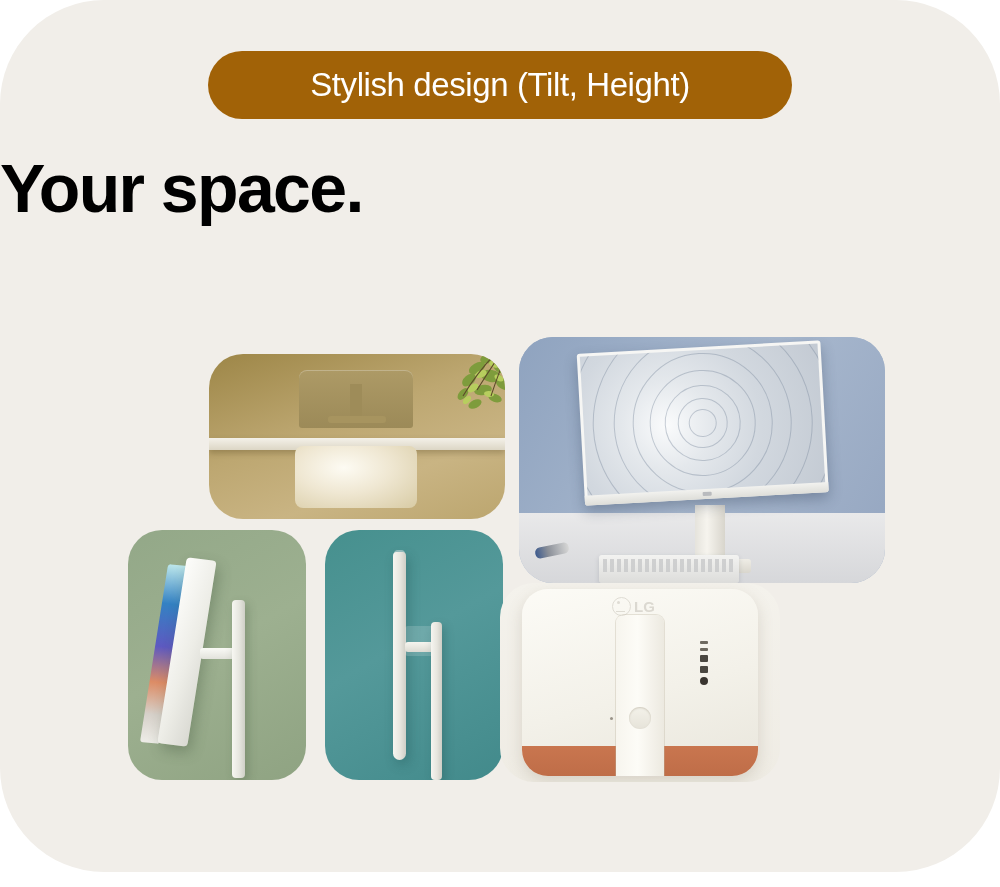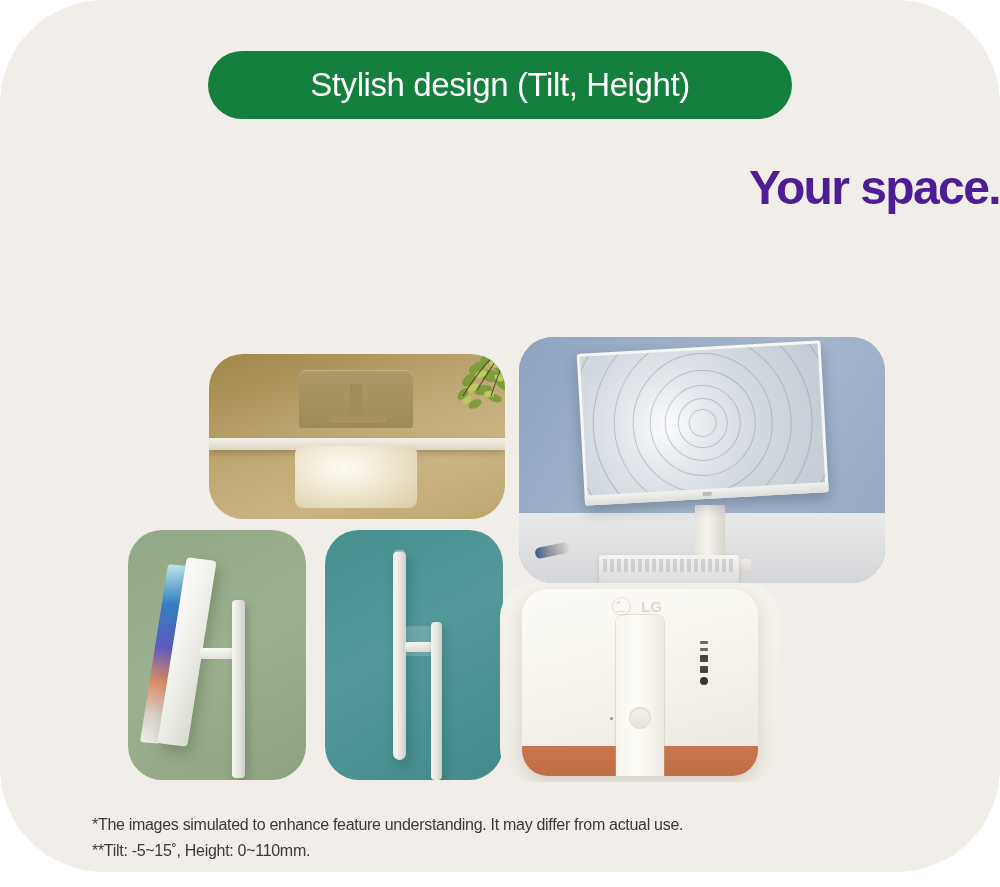--- a/index.html
+++ b/index.html
@@ -32,43 +32,43 @@
     border-radius: 104px;
   }
 
   
   .badge {
     position: absolute;
     left: 208px;
     top: 51px;
     width: 584px;
     height: 68px;
-    background: #15803d;
+    background: #a16207;
     border-radius: 40px;
     display: flex;
     align-items: center;
     justify-content: center;
   }
   .badge-label {
     color: #ffffff;
     font-size: 33px;
     font-weight: 400;
     letter-spacing: -0.4px;
     white-space: nowrap;
   }
 
   
   .headline {
     position: absolute;
     left: 0;
     top: 148px;
     width: 1000px;
-    text-align: right;
-    color: #4c1d95;
-    font-size: 48px;
+    text-align: left;
+    color: #000000;
+    font-size: 68px;
     line-height: 80px;
     font-weight: 700;
     letter-spacing: -1.6px;
   }
   .headline-line { display: block; }
 
   
   .gallery {
     position: absolute;
     left: 0;
@@ -453,21 +453,21 @@
     background: #9A948A;
     border-radius: 50%;
   }
   .rear-logo {
     position: absolute;
     left: 50%;
     top: 8px;
     margin-left: -28px;
     display: flex;
     align-items: center;
-    gap: 10px;
+    gap: 3px;
     opacity: 0.55;
     justify-content: space-between;
   }
   .rear-logo-mark {
     width: 17px;
     height: 17px;
     border: 1.4px solid #C9C5BB;
     border-radius: 50%;
     position: relative;
   }
@@ -623,17 +623,13 @@
         <div class="rear-pinhole"></div>
         <div class="rear-logo">
           <span class="rear-logo-mark"></span>
           <span class="rear-logo-text">LG</span>
         </div>
       </div>
     </div>
 
   </div>
 
-  <div class="footnotes">
-    <div class="footnote">*The images simulated to enhance feature understanding. It may differ from actual use.</div>
-    <div class="footnote">**Tilt: -5~15˚, Height: 0~110mm.</div>
-  </div>
 </div>
 
 </body></html>

